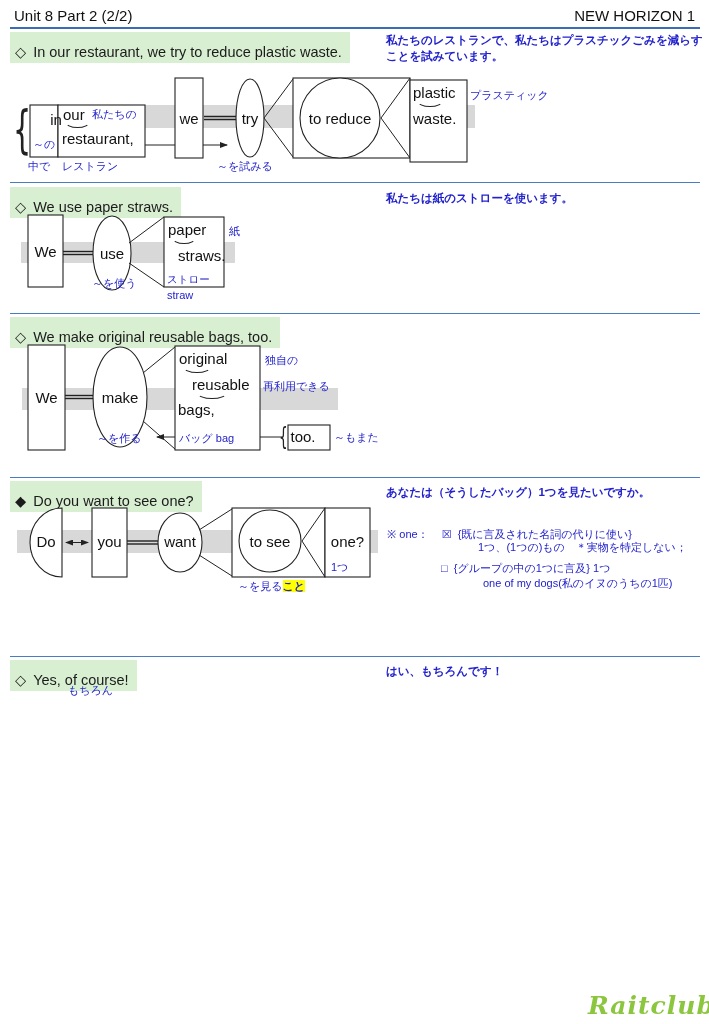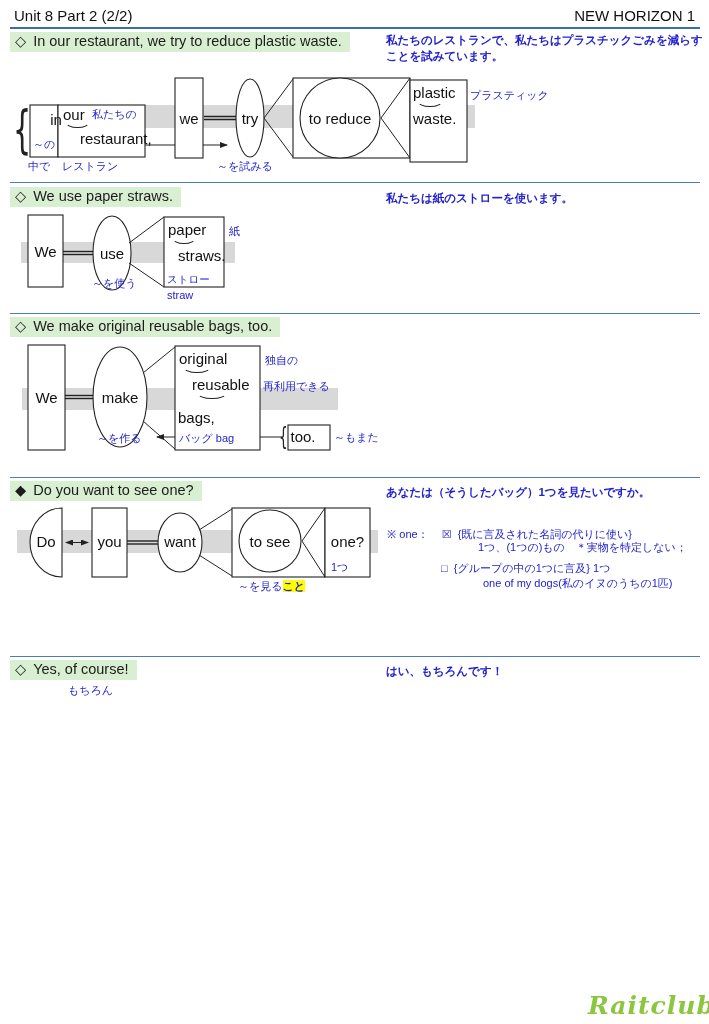--- a/index.html
+++ b/index.html
@@ -2,21 +2,21 @@
 <html><head>
 <meta charset="utf-8">
 <style>
   html,body{margin:0;padding:0;background:#fff;}
   .page{position:relative;width:709px;height:1024px;background:#fff;
         font-family:"Liberation Sans",sans-serif;color:#1a1a1a;overflow:hidden;}
   .abs{position:absolute;}
   .hdr{font-size:15px;color:#111;white-space:nowrap;}
   .rule{position:absolute;left:10px;width:690px;border-top:1px solid #4a7cc0;}
   .rule.thick{border-top:2px solid #3a6db5;}
-  .sec-title{position:absolute;background:#d9efd2;padding:1px 8px 3px 5px;
+  .sec-title{position:absolute;background:#d9efd2;padding:12px 8px 3px 5px;
              font-size:14.5px;white-space:nowrap;color:#1b1b1b;}
   .sec-title .mk{margin-right:7px;}
   .jp{position:absolute;color:#2222cc;font-weight:bold;font-size:11.5px;line-height:1.4;}
   .gloss{position:absolute;color:#2222cc;font-size:11px;white-space:nowrap;}
   .gloss.sm{font-size:10.5px;}
   .word{position:absolute;font-size:15px;white-space:nowrap;color:#111;}
   .ctr{text-align:center;}
   .ubrace{position:absolute;height:6px;border-bottom:1.3px solid #222;
           border-left:1px solid transparent;border-right:1px solid transparent;
           border-radius:0 0 55% 55% / 0 0 100% 100%;}
@@ -69,21 +69,21 @@
     <rect class="shape" x="410" y="20" width="57" height="82"></rect>
   </svg>
 
   <span class="brace" style="left:13px;top:103px;font-size:52px;line-height:52px;">{</span>
   <div class="word ctr" style="left:30px;top:111px;width:52px;">in</div>
   <div class="gloss" style="left:33px;top:137px;">～の</div>
   <div class="gloss" style="left:28px;top:159px;">中で</div>
   <div class="word" style="left:63px;top:106px;">our</div>
   <div class="gloss" style="left:92px;top:107px;">私たちの</div>
   <div class="ubrace" style="left:65px;top:121px;width:23px;"></div>
-  <div class="word" style="left:80px;top:130px;text-align:center;">restaurant,</div>
+  <div class="word" style="left:62px;top:130px;text-align:center;">restaurant,</div>
   <div class="gloss" style="left:62px;top:159px;">レストラン</div>
   <div class="word ctr" style="left:175px;top:110px;width:28px;">we</div>
   <div class="word ctr" style="left:236px;top:110px;width:28px;">try</div>
   <div class="gloss" style="left:217px;top:159px;">～を試みる</div>
   <div class="word ctr" style="left:301px;top:110px;width:78px;">to reduce</div>
   <div class="word" style="left:413px;top:84px;">plastic</div>
   <div class="gloss" style="left:470px;top:88px;">プラスティック</div>
   <div class="ubrace" style="left:417px;top:100px;width:24px;"></div>
   <div class="word" style="left:413px;top:110px;">waste.</div>
 
@@ -138,21 +138,21 @@
   </svg>
   <div class="word ctr" style="left:28px;top:389px;width:37px;">We</div>
   <div class="word ctr" style="left:93px;top:389px;width:54px;">make</div>
   <div class="gloss" style="left:97px;top:431px;">～を作る</div>
   <div class="word" style="left:179px;top:350px;">original</div>
   <div class="gloss" style="left:265px;top:353px;">独自の</div>
   <div class="ubrace" style="left:183px;top:366px;width:26px;"></div>
   <div class="word" style="left:192px;top:376px;">reusable</div>
   <div class="gloss" style="left:263px;top:379px;">再利用できる</div>
   <div class="ubrace" style="left:197px;top:392px;width:28px;"></div>
-  <div class="word" style="left:178px;top:401px;margin-top:8px;">bags,</div>
+  <div class="word" style="left:178px;top:401px;">bags,</div>
   <div class="gloss" style="left:179px;top:431px;">バッグ bag</div>
   <span class="brace" style="left:279px;top:424px;font-size:25px;line-height:25px;">{</span>
   <div class="word ctr" style="left:280px;top:428px;width:46px;">too.</div>
   <div class="gloss" style="left:334px;top:430px;">～もまた</div>
 
   <div class="rule" style="top:477px;"></div>
   <div class="sec-title" style="left:10px;top:481px;">
     <span class="mk">◆</span><span>Do you want to see one?</span>
   </div>
   <div class="jp" style="left:386px;top:484px;">あなたは（そうしたバッグ）1つを見たいですか。</div>

